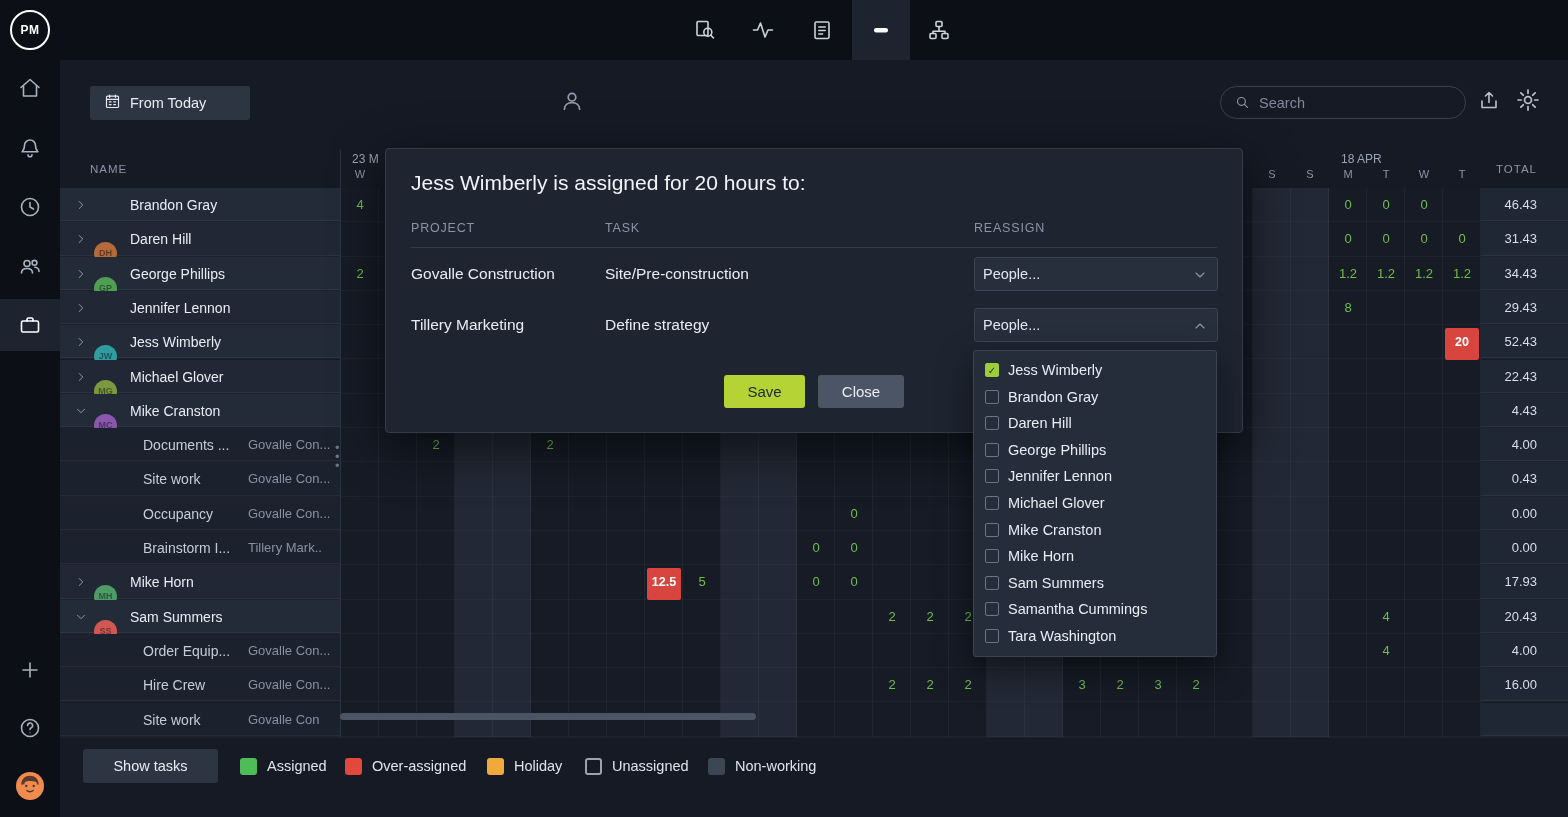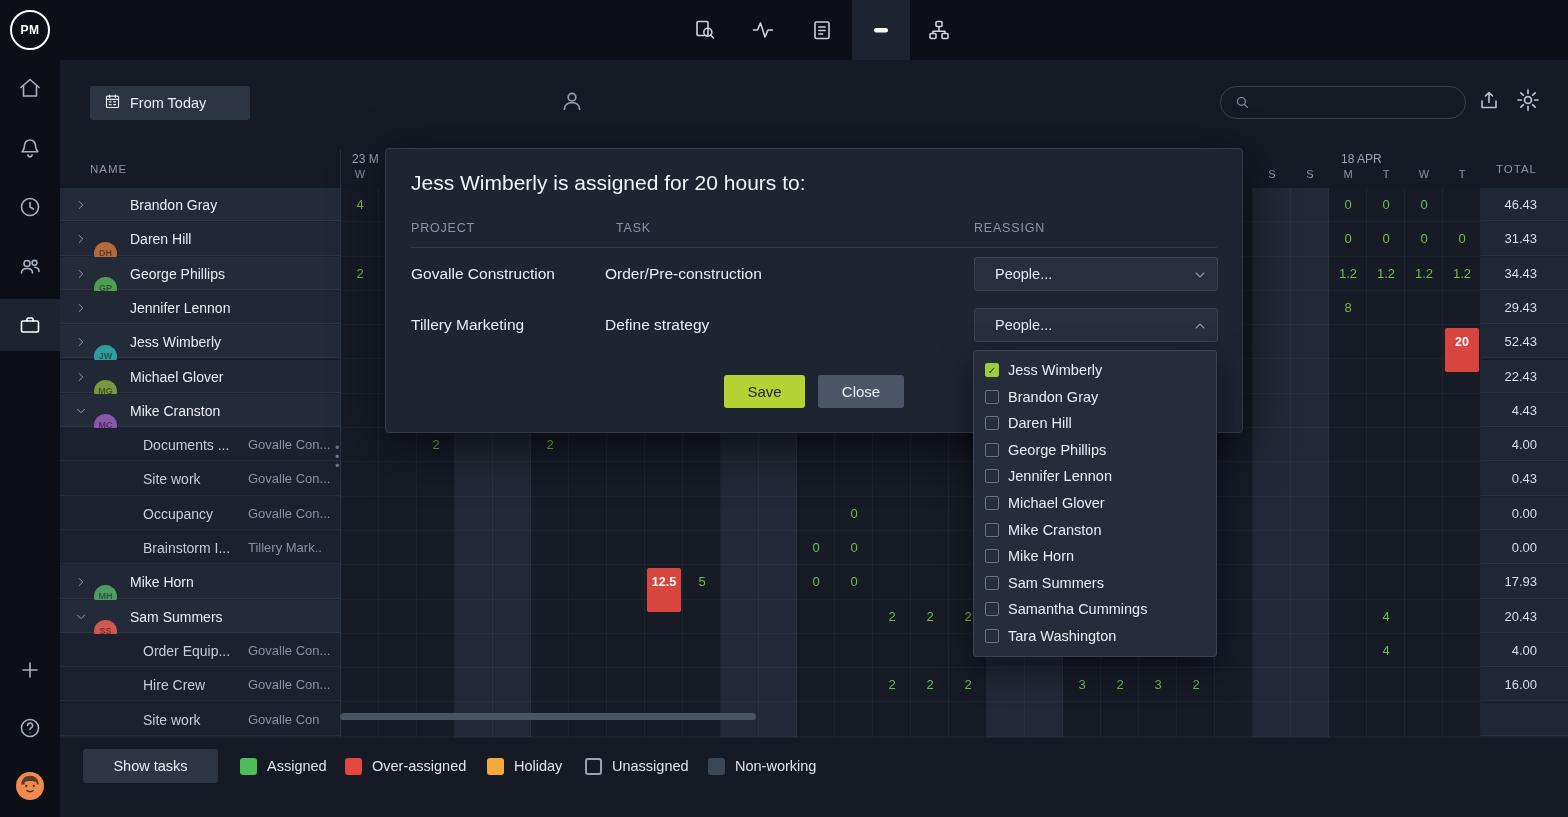--- a/index.html
+++ b/index.html
@@ -50,46 +50,46 @@
   .name-cell.person{background:#242b38}
   .name-cell.person.alt{background:#212734}
   .name-cell.task{background:#1b212d}
   .chev-ic{position:absolute;left:14px;top:10px;width:14px;height:14px;color:#99a2b2;cursor:pointer}
   .avatar{position:absolute;left:34px;top:20px;width:23px;height:23px;border-radius:50%;
       font-size:9px;font-weight:bold;color:rgba(0,0,0,.45);text-align:center;line-height:23px}
   .pname{position:absolute;left:70px;top:0;line-height:34.3px;color:#e9edf3;font-size:14px;white-space:nowrap}
   .tname{position:absolute;left:83px;top:0;line-height:34.3px;color:#c6cdd9;font-size:14px;white-space:nowrap}
   .tproj{position:absolute;left:188px;top:0;line-height:34.3px;color:#8791a2;font-size:13px;white-space:nowrap}
   .vcell{position:absolute;top:0;width:38px;height:34.3px;line-height:34.3px;text-align:center;font-size:13px;color:#6fbe4b;z-index:5}
-  .vcell.alert{width:34px;height:44px;top:3px;line-height:28px;border-radius:2px;background:#d8453e;color:#fff;
+  .vcell.alert{width:34px;height:32px;top:3px;line-height:28px;border-radius:2px;background:#d8453e;color:#fff;
       transform:translateX(2px);font-weight:bold;font-size:12.5px}
   .total-cell{position:absolute;left:1421px;top:0;width:87px;height:100%;background:#202734;color:#d9dee8;font-size:13px;
       line-height:34.3px;text-align:right;padding-right:31px;border-bottom:1px solid rgba(255,255,255,.05)}
 
   .hscroll{position:absolute;left:340px;top:713px;width:416px;height:7px;background:#4b5462;border-radius:4px;z-index:20}
   .resize-dots{position:absolute;left:335px;top:443px;color:#6b7384;font-size:13px;line-height:9px;z-index:7;letter-spacing:0}
 
   
   .legendbar{position:absolute;left:60px;top:737px;width:1508px;height:80px;border-top:1px solid rgba(255,255,255,.04);z-index:9;background:#151a25}
   .show-tasks{position:absolute;left:23px;top:11px;width:135px;height:34px;background:#2d3442;border-radius:3px;color:#e9edf3;font-size:14.5px}
   .lg-swatch{position:absolute;top:20px;width:17px;height:17px;border-radius:3px}
   .lg-label{position:absolute;top:20px;color:#dfe4ec;font-size:14.5px;line-height:17px}
 
   
   .modal{position:absolute;left:385px;top:148px;width:858px;height:285px;background:#1e2531;border:1px solid #343c4b;
       border-radius:4px;box-shadow:0 14px 50px rgba(0,0,0,.6);z-index:50}
   .modal-title{position:absolute;left:25px;top:22px;font-size:21px;color:#f1f4f9}
   .mh{position:absolute;top:72px;font-size:12.5px;letter-spacing:.8px;color:#8b94a6}
-  .mh1{left:25px}.mh2{left:230px}.mh3{left:588px}
+  .mh1{left:25px}.mh2{left:219px}.mh3{left:588px}
   .mh-line{position:absolute;left:25px;right:25px;top:98px;border-bottom:1px solid #323a49}
   .mrow{position:absolute;left:0;width:858px;height:34px}
   .mproj{position:absolute;left:25px;line-height:34px;color:#e9edf4;font-size:15.5px}
   .mtask{position:absolute;left:219px;line-height:34px;color:#e9edf4;font-size:15.5px}
   .msel{position:absolute;left:588px;top:0;width:244px;height:34px;background:#272e3c;border:1px solid #3c4454;border-radius:3px;
-      color:#e2e7ef;font-size:14.5px;line-height:32px;padding:0 20px;cursor:pointer}
+      color:#e2e7ef;font-size:14.5px;line-height:32px;padding:0 8px;cursor:pointer}
   .msel .chev{position:absolute;right:9px;top:4px;color:#8e97a8}
   .save-btn{position:absolute;left:338px;top:226px;width:81px;height:33px;background:#b5d334;border-radius:3px;color:#202836;font-size:15px}
   .close-btn{position:absolute;left:432px;top:226px;width:86px;height:33px;background:#4c5565;border-radius:3px;color:#e9edf3;font-size:15px}
 
   
   .dropdown{position:absolute;left:973px;top:350px;width:244px;background:#252c3a;border:1px solid #3c4454;border-radius:3px;
       box-shadow:0 12px 32px rgba(0,0,0,.5);z-index:60;padding:6px 0}
   .opt{position:relative;height:26.6px;line-height:26.6px;padding-left:34px;color:#e9edf4;font-size:14.5px;cursor:pointer;white-space:nowrap}
   .opt .cb{position:absolute;left:11px;top:6px;width:14px;height:14px;border:1px solid #6c7587;border-radius:2px;
       font-size:10px;line-height:13px;text-align:center;color:#273510}
@@ -180,20 +180,21 @@
   </button>
   <span class="person-ic" id="personIcon"><svg width="26" height="26" viewBox="0 0 24 24" fill="none" stroke="currentColor" stroke-width="1.6" stroke-linecap="round" stroke-linejoin="round">
         <circle cx="12" cy="8.5" r="3.5"></circle>
         <path d="M5 19.5c0-3.8 3.1-6 7-6s7 2.2 7 6"></path>
       </svg></span>
   <div class="searchbox">
     <span class="sic" id="searchIcon"><svg width="17" height="17" viewBox="0 0 24 24" fill="none" stroke="currentColor" stroke-width="1.6" stroke-linecap="round" stroke-linejoin="round">
           <circle cx="10.5" cy="10.5" r="5.5"></circle>
           <path d="M14.7 14.7 L19 19"></path>
         </svg></span>
+    <input placeholder="Search" style="">
   </div>
   <span class="tool-ic" id="exportIcon" style="left:1477px;top:88px"><svg width="24" height="24" viewBox="0 0 24 24" fill="none" stroke="currentColor" stroke-width="1.6" stroke-linecap="round" stroke-linejoin="round">
         <path d="M12 14.5 V4.5 M8.5 8 L12 4.5 L15.5 8"></path>
         <path d="M5 13 v6.5 h14 V13"></path>
       </svg></span>
   <span class="tool-ic" id="gearIcon" style="left:1515px;top:87px"><svg width="26" height="26" viewBox="0 0 24 24" fill="none" stroke="currentColor" stroke-width="1.6" stroke-linecap="round" stroke-linejoin="round">
         <circle cx="12" cy="12" r="3.2"></circle>
         <path d="M12 2.8v3M12 18.2v3M2.8 12h3M18.2 12h3M5.4 5.4l2.2 2.2M16.4 16.4l2.2 2.2M18.6 5.4l-2.2 2.2M7.6 16.4l-2.2 2.2"></path>
       </svg></span>
 
@@ -420,21 +421,21 @@
 
   <div class="modal">
     <div class="modal-title">Jess Wimberly is assigned for 20 hours to:</div>
     <div class="mh mh1">PROJECT</div>
     <div class="mh mh2">TASK</div>
     <div class="mh mh3">REASSIGN</div>
     <div class="mh-line"></div>
     <div id="modalRows">
         <div class="mrow" style="top: 108px;">
           <span class="mproj">Govalle Construction</span>
-          <span class="mtask">Order/Pre-construction</span>
+          <span class="mtask">Site/Pre-construction</span>
           <div class="msel"><span>People...</span><span class="chev"><svg width="16" height="16" viewBox="0 0 24 24" fill="none" stroke="currentColor" stroke-width="1.6" stroke-linecap="round" stroke-linejoin="round">
                 <path d="M6 9l6 6 6-6"></path>
               </svg></span></div>
         </div>
         <div class="mrow" style="top: 159px;">
           <span class="mproj">Tillery Marketing</span>
           <span class="mtask">Define strategy</span>
           <div class="msel"><span>People...</span><span class="chev"><svg width="16" height="16" viewBox="0 0 24 24" fill="none" stroke="currentColor" stroke-width="1.6" stroke-linecap="round" stroke-linejoin="round">
                 <path d="M6 15l6-6 6 6"></path>
               </svg></span></div>

